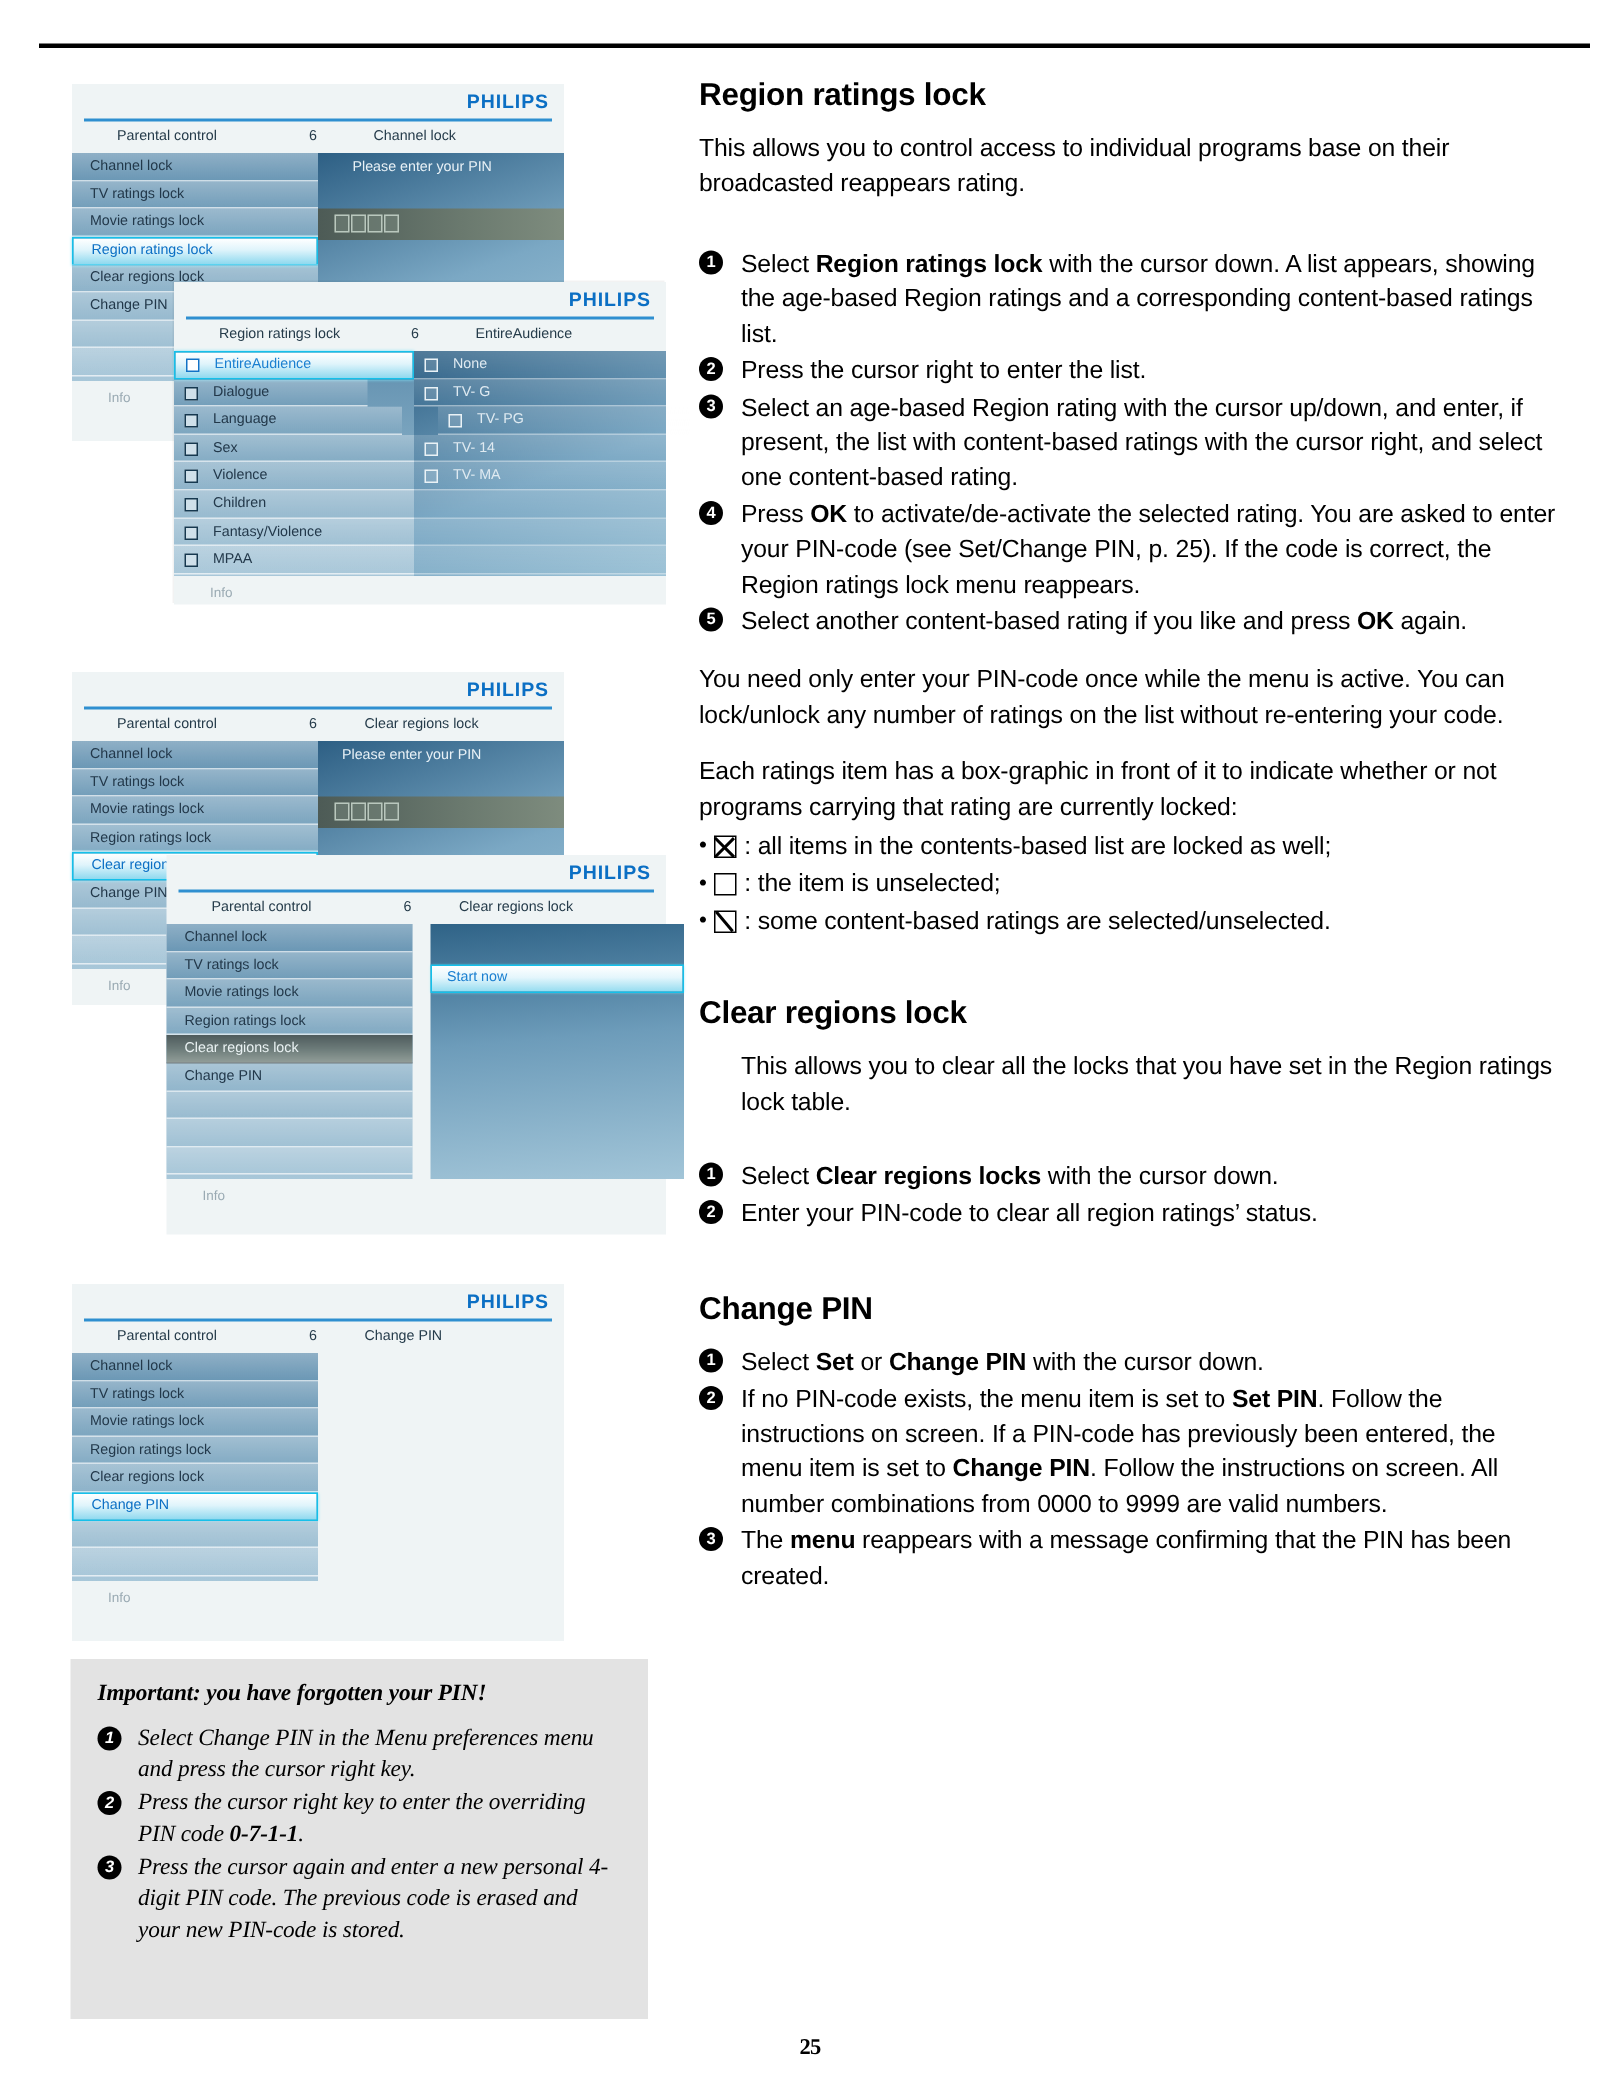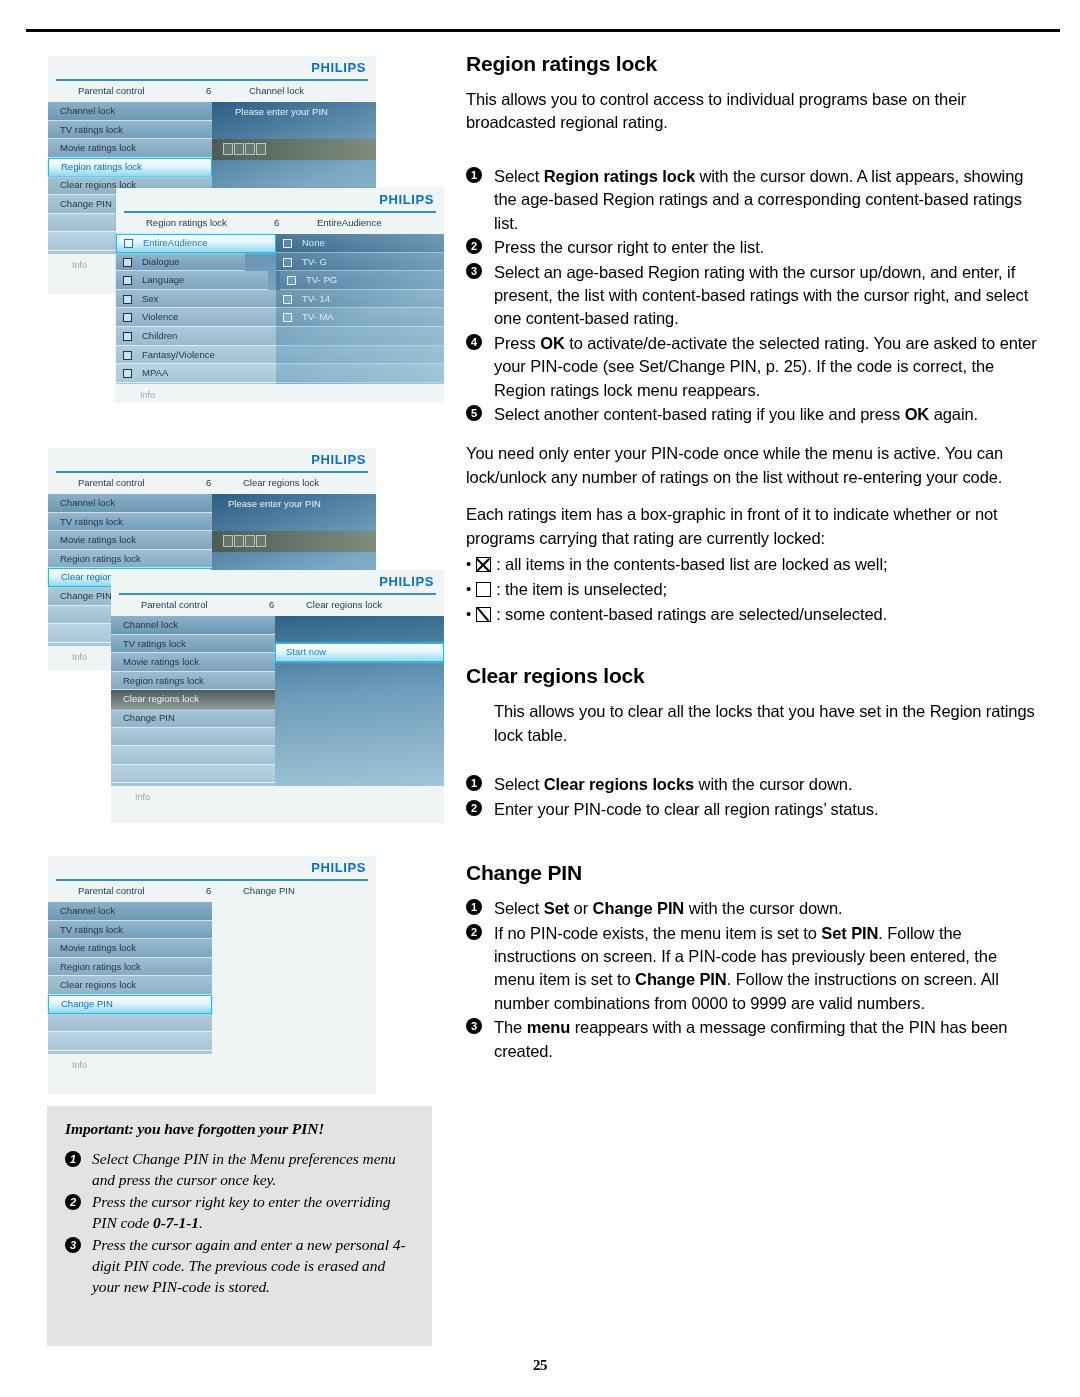--- a/index.html
+++ b/index.html
@@ -138,20 +138,21 @@
   .osd .leftcol {
     position: absolute;
     background: linear-gradient(180deg,#5f8eae 0%, #7ba5bf 40%, #a8c7d9 100%);
   }
   .osd .rightcol {
     position: absolute;
     background: linear-gradient(160deg,#2d5f84 0%, #7ba8c4 55%, #9cc2d6 100%);
   }
   .osd .rightcol.flat {
     background: linear-gradient(175deg,#2f6387 0%, #6d9cba 45%, #a2c5d8 100%);
+    margin-left: 12px;
   }
 
   
   .mrow {
     position: absolute;
     left: 0; right: 0;
     height: 18.6px;
     font-size: 9.5px;
     color: #22384a;
     line-height: 18.6px;
@@ -359,21 +360,21 @@
 
     <div class="rightcol" style="left:160px; top:46px; width:168px; height:150px;">
       <div class="crow dark" style="left:0;top:0px;width:168px;">
         <span class="cb"></span>
         <span>None</span>
       </div>
       <div class="crow dark" style="left:0;top:18.6px;width:168px;">
         <span class="cb"></span>
         <span>TV- G</span>
       </div>
-      <div class="crow dark" style="left:4px;top:37.2px;width:168px;">
+      <div class="crow dark" style="left:16px;top:37.2px;width:168px;">
         <span class="cb"></span>
         <span>TV- PG</span>
       </div>
       <div class="crow dark" style="left:0;top:55.8px;width:168px;">
         <span class="cb"></span>
         <span>TV- 14</span>
       </div>
       <div class="crow dark" style="left:0;top:74.4px;width:168px;">
         <span class="cb"></span>
         <span>TV- MA</span>
@@ -467,37 +468,37 @@
     </div>
     <div class="infolabel" style="left:24px; top:204px;">Info</div>
   </div>
 </div>
 
 <div class="important-box">
   <h4>Important: you have forgotten your PIN!</h4>
   <div class="steps">
     <div class="step">
       <span class="num">1</span>
-      <span class="txt">Select Change PIN in the Menu preferences menu and press the cursor once key.</span>
+      <span class="txt">Select Change PIN in the Menu preferences menu and press the cursor right key.</span>
     </div>
     <div class="step">
       <span class="num">2</span>
       <span class="txt">Press the cursor right key to enter the overriding PIN code <b>0-7-1-1</b>.</span>
     </div>
     <div class="step">
       <span class="num">3</span>
       <span class="txt">Press the cursor again and enter a new personal 4-digit PIN code. The previous code is erased and your new PIN-code is stored.</span>
     </div>
   </div>
 </div>
 
 <div class="right-col">
 
   <h2 class="h-main">Region ratings lock</h2>
-  <p class="para">This allows you to control access to individual programs base on their broadcasted regional rating.</p>
+  <p class="para">This allows you to control access to individual programs base on their broadcasted reappears rating.</p>
 
   <div class="steps" style="margin-top:30px;">
     <div class="step">
       <span class="num">1</span>
       <span class="txt">Select <b>Region ratings lock</b> with the cursor down. A list appears, showing the age-based Region ratings and a corresponding content-based ratings list.</span>
     </div>
     <div class="step">
       <span class="num">2</span>
       <span class="txt">Press the cursor right to enter the list.</span>
     </div>

